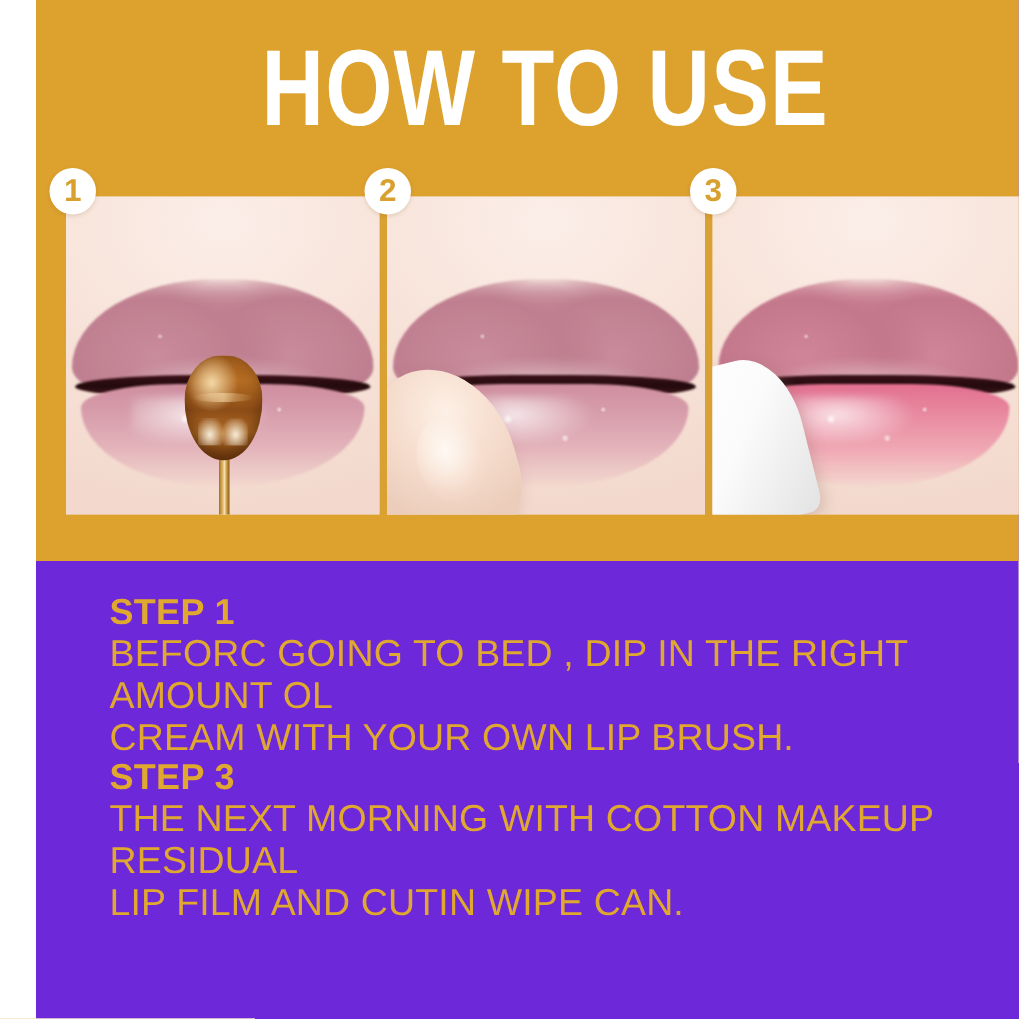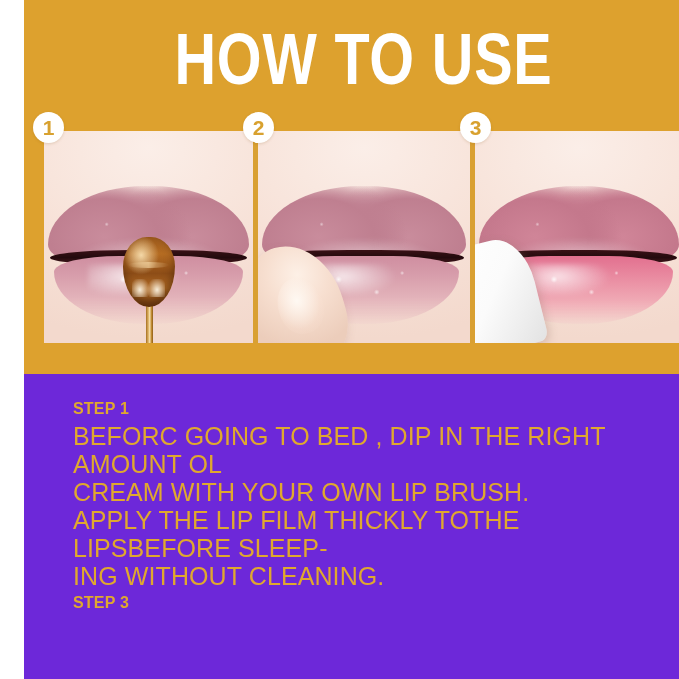--- a/index.html
+++ b/index.html
@@ -258,21 +258,21 @@
   #instructions {
     position: absolute;
     left: 49px;
     top: 396px;
     width: 600px;
     color: #e0a82e;
   }
   .step-heading {
     font-family: "Liberation Sans", sans-serif;
     font-weight: 700;
-    font-size: 16px;
+    font-size: 24px;
     line-height: 26px;
     letter-spacing: .2px;
   }
   .step-body {
     font-family: "Liberation Sans", sans-serif;
     font-weight: 400;
     font-size: 25px;
     line-height: 28px;
     letter-spacing: .1px;
     white-space: pre-line;
@@ -322,20 +322,20 @@
   <div class="step-badge" id="badge-1">1</div>
   <div class="step-badge" id="badge-2">2</div>
   <div class="step-badge" id="badge-3">3</div>
 
   <div id="instructions">
 
     <div class="step-heading">STEP 1</div>
     <div class="step-body">BEFORC GOING TO BED , DIP IN THE RIGHT AMOUNT OL
 CREAM WITH YOUR OWN LIP BRUSH.</div>
 
-    <div class="step-body">APPLY THE LIP FILM THICKLY TOTHE LIPSBEFORE SLEEP-
-ING WITHOUT CLEANING.</div>
 
     <div class="step-heading">STEP 3</div>
+    <div class="step-body">THE NEXT MORNING WITH COTTON MAKEUP RESIDUAL
+LIP FILM AND CUTIN WIPE CAN.</div>
 
   </div>
 
 </div>
 
 </body></html>

